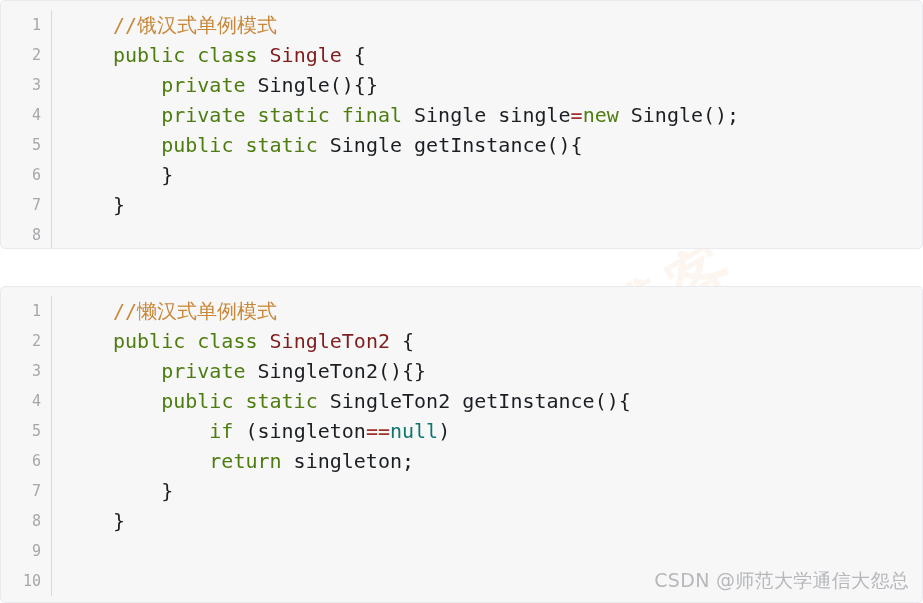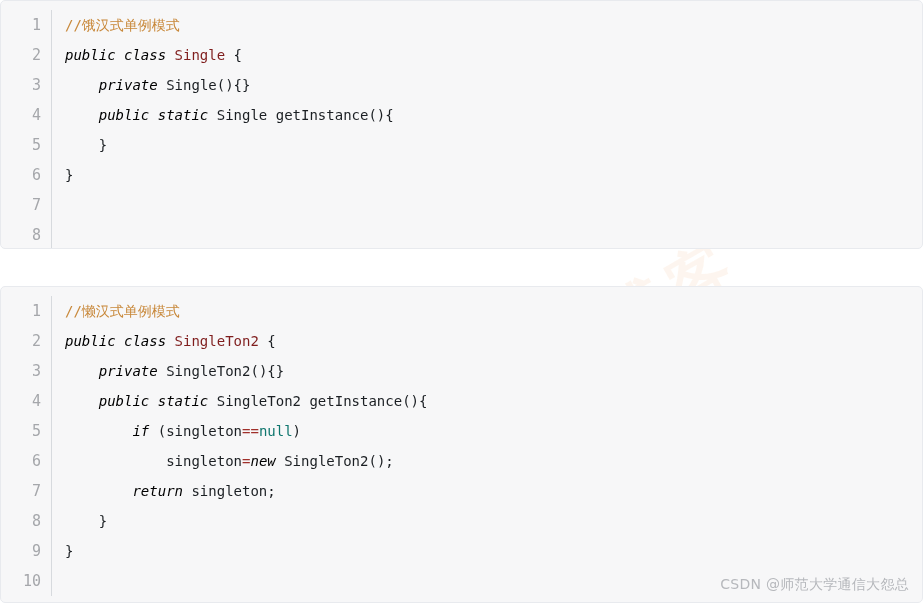--- a/index.html
+++ b/index.html
@@ -80,43 +80,44 @@
     height: 30px;
   }
 
   .code-area {
     flex: 1 1 auto;
     padding-left: 13px;
     min-width: 0;
   }
   .code-line {
     font-family: "DejaVu Sans Mono", monospace;
-    font-size: 14px;
+    font-size: 20px;
     line-height: 30px;
     height: 30px;
     white-space: pre;
     color: #24292e;
+    margin-left: 48px;
   }
 
   
   .t-cmt { color: #c8883a; }
-  .t-kw  { color: #000000; font-style: italic; }
+  .t-kw  { color: #4d7c0f; }
   .t-cls { color: #7f1d1d; }
   .t-pln { color: #1b1f23; }
   .t-op  { color: #a0302a; }
   .t-lit { color: #0f766e; }
 
   
   #csdn-signature {
     position: absolute;
     right: 14px;
     bottom: 9px;
     z-index: 30;
     font-family: "DejaVu Sans", sans-serif;
-    font-size: 14px;
+    font-size: 19px;
     color: #b6b8bc;
     white-space: nowrap;
     letter-spacing: 0.3px;
   }
 </style>
 </head>
 <body>
 
 <div id="watermark-layer">
   <div class="wm w1">博客</div>
@@ -138,20 +139,21 @@
         <div class="ln">4</div>
         <div class="ln">5</div>
         <div class="ln">6</div>
         <div class="ln">7</div>
         <div class="ln">8</div>
       </div>
     <div class="code-area">
         <div class="code-line"><span class="t-cmt">//饿汉式单例模式</span></div>
         <div class="code-line"><span class="t-kw">public class </span><span class="t-cls">Single</span><span class="t-pln"> {</span></div>
         <div class="code-line"><span class="t-pln">    </span><span class="t-kw">private</span><span class="t-pln"> Single(){}</span></div>
+        <div class="code-line"><span class="t-pln">    </span><span class="t-kw">private static final</span><span class="t-pln"> Single single</span><span class="t-op">=</span><span class="t-kw">new</span><span class="t-pln"> Single();</span></div>
         <div class="code-line"><span class="t-pln">    </span><span class="t-kw">public static</span><span class="t-pln"> Single getInstance(){</span></div>
         <div class="code-line"><span class="t-pln">    }</span></div>
         <div class="code-line"><span class="t-pln">}</span></div>
       </div>
   </div>
 </div>
 
 <div class="code-block" id="code-block-2">
   <div class="code-inner">
     <div class="gutter">
@@ -165,21 +167,20 @@
         <div class="ln">8</div>
         <div class="ln">9</div>
         <div class="ln">10</div>
       </div>
     <div class="code-area">
         <div class="code-line"><span class="t-cmt">//懒汉式单例模式</span></div>
         <div class="code-line"><span class="t-kw">public class </span><span class="t-cls">SingleTon2</span><span class="t-pln"> {</span></div>
         <div class="code-line"><span class="t-pln">    </span><span class="t-kw">private</span><span class="t-pln"> SingleTon2(){}</span></div>
         <div class="code-line"><span class="t-pln">    </span><span class="t-kw">public static</span><span class="t-pln"> SingleTon2 getInstance(){</span></div>
         <div class="code-line"><span class="t-pln">        </span><span class="t-kw">if</span><span class="t-pln"> (singleton</span><span class="t-op">==</span><span class="t-lit">null</span><span class="t-pln">)</span></div>
-        <div class="code-line"><span class="t-pln">            singleton</span><span class="t-op">=</span><span class="t-kw">new</span><span class="t-pln"> SingleTon2();</span></div>
         <div class="code-line"><span class="t-pln">        </span><span class="t-kw">return</span><span class="t-pln"> singleton;</span></div>
         <div class="code-line"><span class="t-pln">    }</span></div>
         <div class="code-line"><span class="t-pln">}</span></div>
       </div>
   </div>
 </div>
 
 <div id="csdn-signature">CSDN @师范大学通信大怨总</div>
 
 </body></html>

